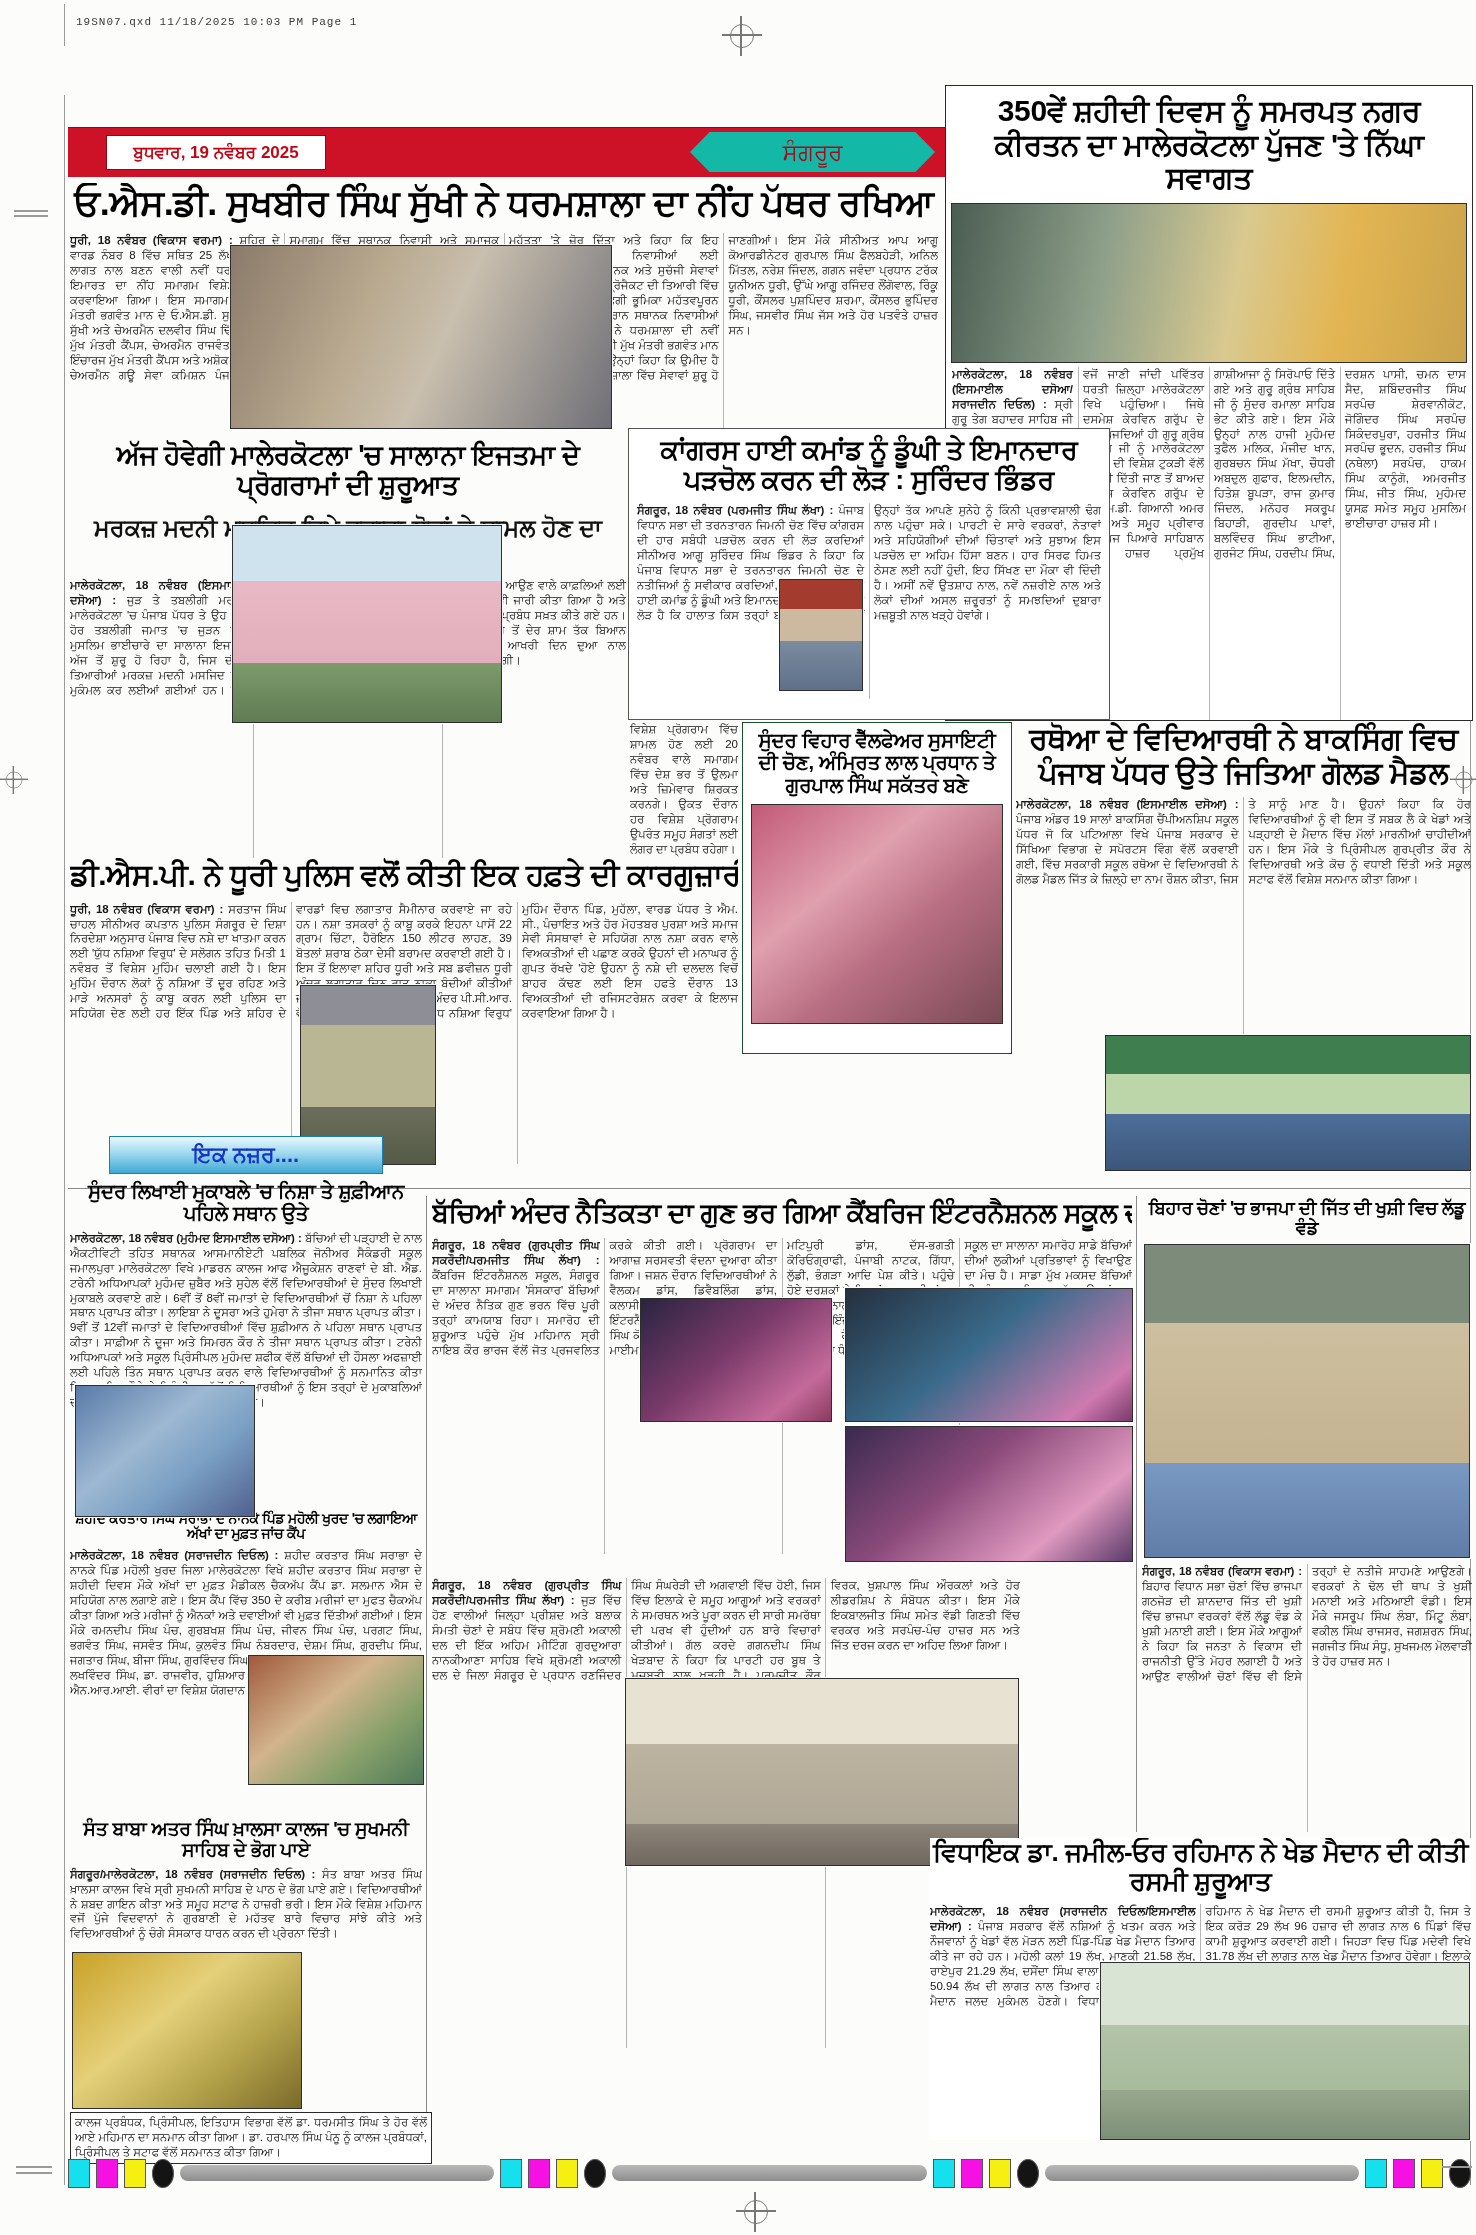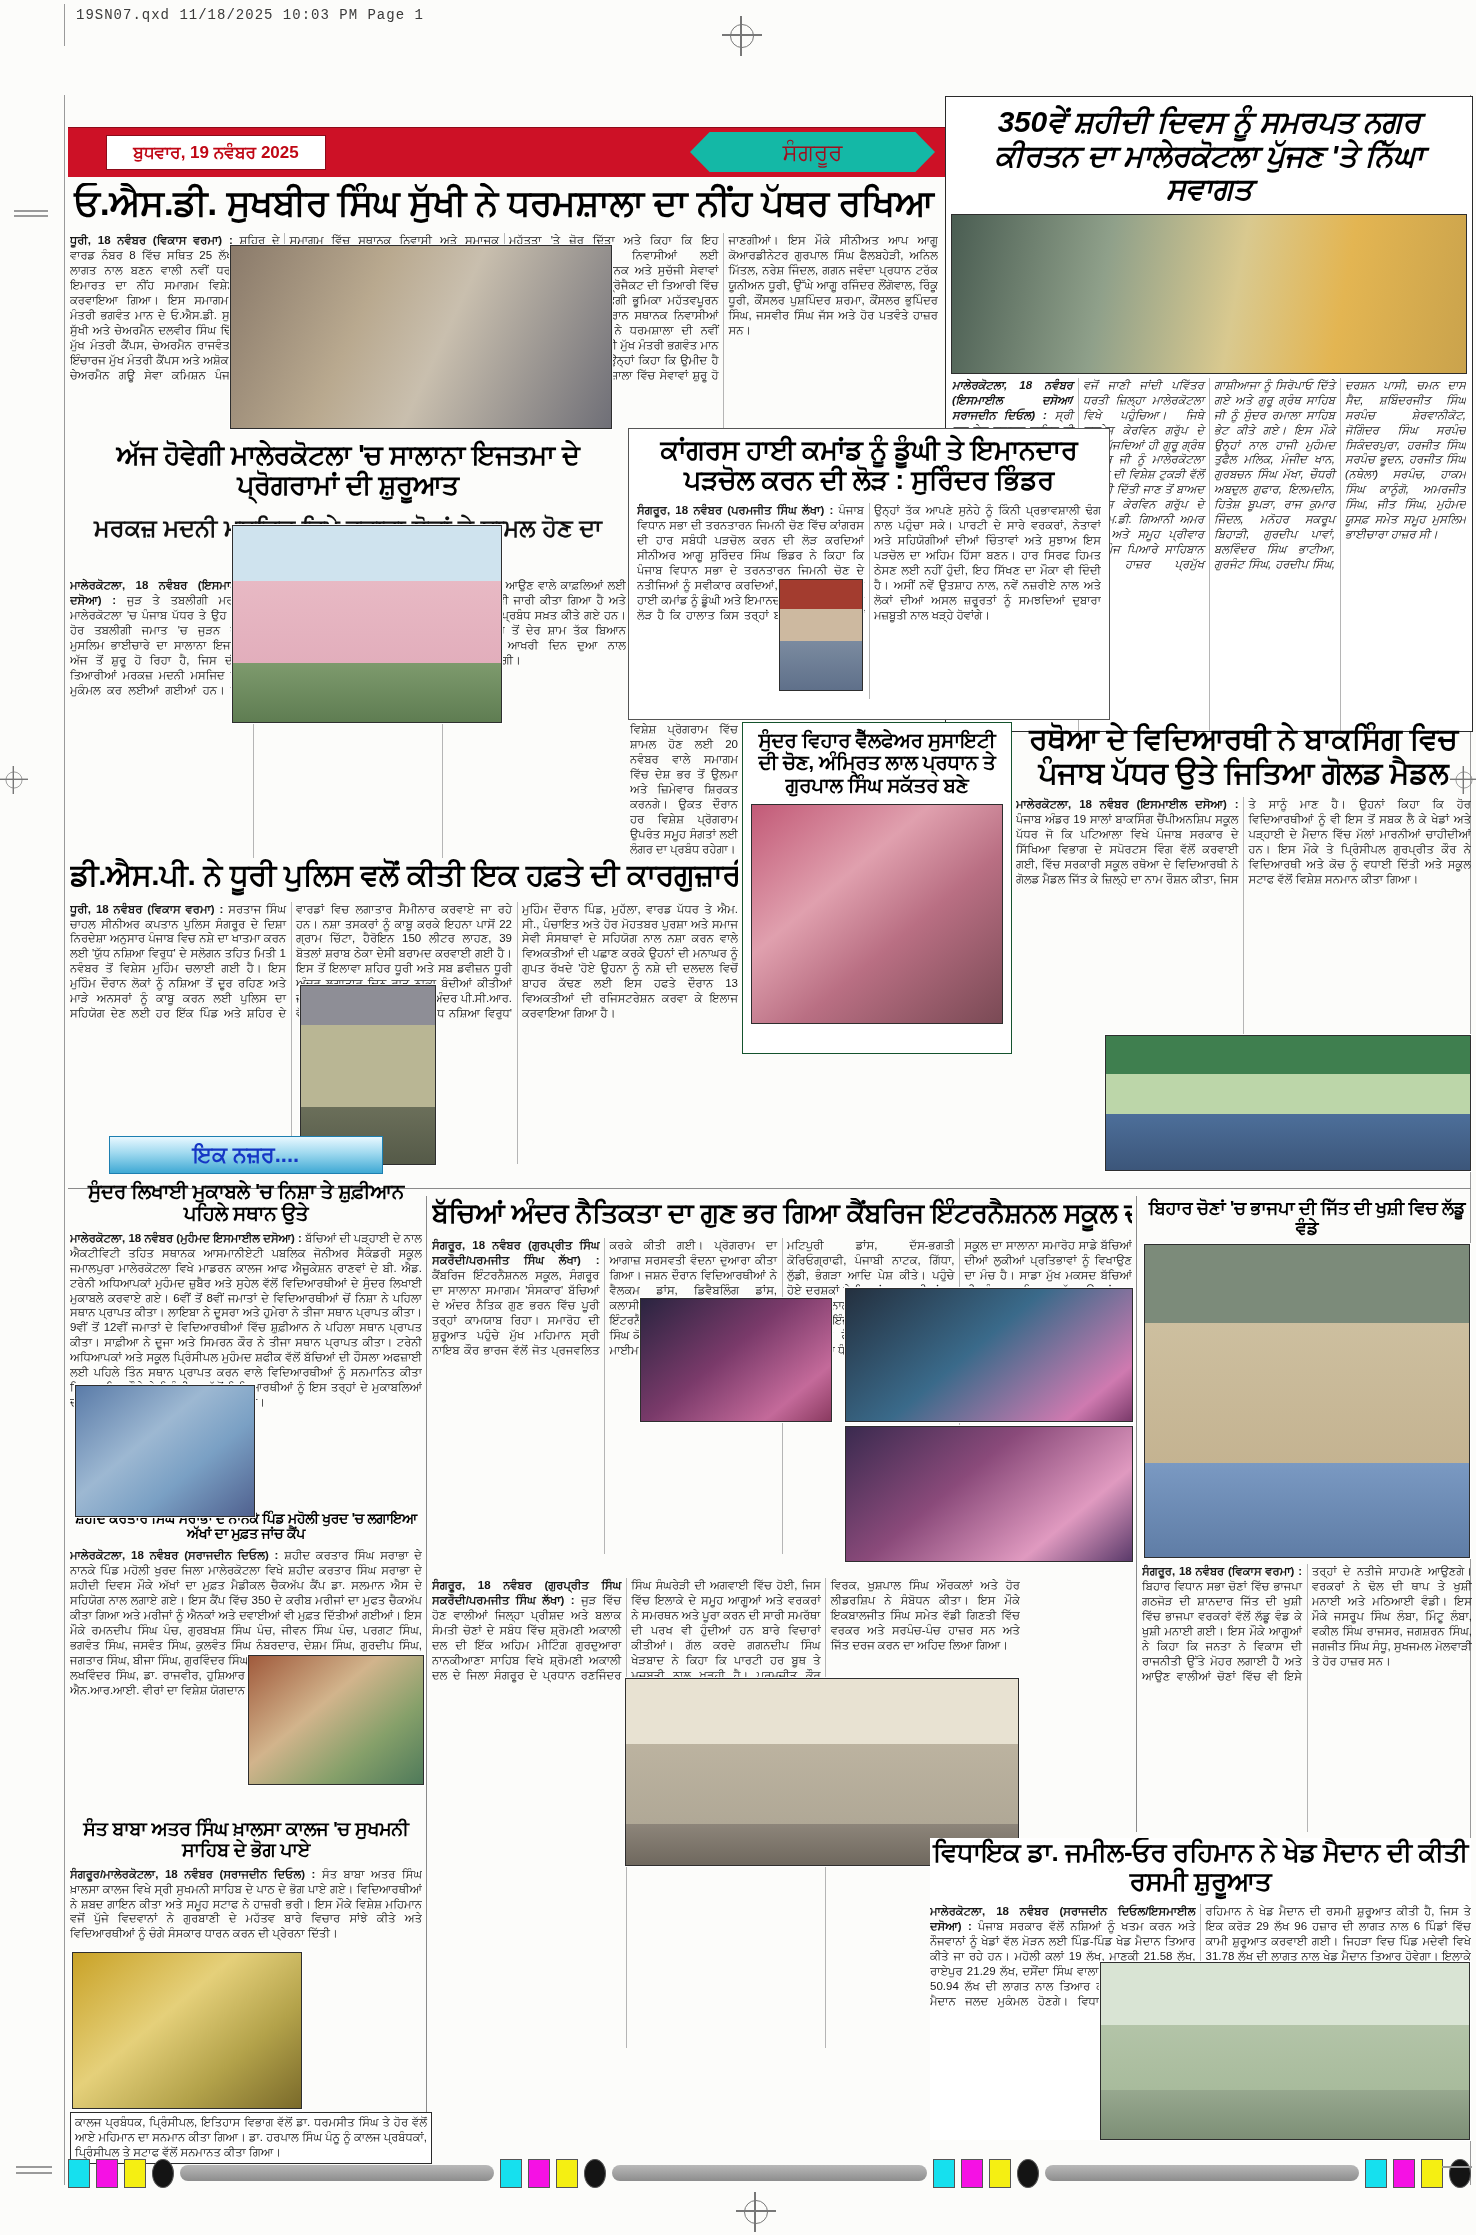--- a/index.html
+++ b/index.html
@@ -1,19 +1,19 @@
 <!DOCTYPE html>
 <html><head>
 <meta charset="utf-8">
 <style>
   html,body{margin:0;padding:0;}
   body{width:1476px;height:2235px;background:#e9e9e7;font-family:"Liberation Sans","DejaVu Sans",sans-serif;}
   #page{position:relative;width:1476px;height:2235px;background:#fcfcfa;overflow:hidden;}
   .abs{position:absolute;}
-  .slug{font-family:"Liberation Mono","DejaVu Sans Mono",monospace;font-size:14px;color:#3a3a3a;letter-spacing:1px;}
+  .slug{font-family:"Liberation Mono","DejaVu Sans Mono",monospace;font-size:11px;color:#3a3a3a;letter-spacing:1px;margin-top:9px;}
   .frame-line{background:#9a9a9a;}
   .crosshair{width:40px;height:40px;}
   .crosshair .c{position:absolute;left:8px;top:8px;width:22px;height:22px;border:1.6px solid #777;border-radius:50%;}
   .crosshair .h{position:absolute;left:0;top:18px;width:40px;height:1.6px;background:#777;}
   .crosshair .v{position:absolute;left:18px;top:0;width:1.6px;height:40px;background:#777;}
   .masthead{background:#cd1126;box-shadow:0 1px 0 #8c0b1a inset;}
   .date-box{background:#fff;border:1px solid #8c0b1a;color:#c00715;font-weight:bold;font-size:17px;display:flex;align-items:center;justify-content:center;}
   .city-ribbon{background:#14b8a6;color:#a00d1e;font-weight:normal;font-size:23px;display:flex;align-items:center;justify-content:center;clip-path:polygon(0 50%,8% 0,92% 0,100% 50%,92% 100%,8% 100%);}
   .paper-name{color:#ffe600;font-weight:bold;font-size:21px;text-shadow:1px 1px 0 #7a0a14;}
   .page-num{background:#fff;border:1px solid #8c0b1a;color:#c00715;font-weight:bold;font-size:30px;display:flex;align-items:center;justify-content:center;}
@@ -75,21 +75,21 @@
 
   <div class="abs" style="left:70px;top:183px;width:868px;height:252px;overflow:hidden;">
     <div class="headline hl-center" style="font-size:36px;white-space:nowrap;">ਓ.ਐਸ.ਡੀ. ਸੁਖਬੀਰ ਸਿੰਘ ਸੁੱਖੀ ਨੇ ਧਰਮਸ਼ਾਲਾ ਦਾ ਨੀਂਹ ਪੱਥਰ ਰਖਿਆ</div>
     <div class="body-text cols-4" style="margin-top:10px;height:196px;">
       <span class="byline">ਧੂਰੀ, 18 ਨਵੰਬਰ (ਵਿਕਾਸ ਵਰਮਾ) :</span>
       <span>ਸ਼ਹਿਰ ਦੇ ਵਾਰਡ ਨੰਬਰ 8 ਵਿੱਚ ਸਥਿਤ 25 ਲੱਖ ਰੁਪਏ ਦੀ ਲਾਗਤ ਨਾਲ ਬਣਨ ਵਾਲੀ ਨਵੀਂ ਧਰਮਸ਼ਾਲਾ ਦੀ ਇਮਾਰਤ ਦਾ ਨੀਂਹ ਸਮਾਗਮ ਵਿਸ਼ੇਸ਼ ਤੌਰ 'ਤੇ ਕਰਵਾਇਆ ਗਿਆ। ਇਸ ਸਮਾਗਮ ਵਿੱਚ ਮੁੱਖ ਮੰਤਰੀ ਭਗਵੰਤ ਮਾਨ ਦੇ ਓ.ਐਸ.ਡੀ. ਸੁਖਬੀਰ ਸਿੰਘ ਸੁੱਖੀ ਅਤੇ ਚੇਅਰਮੈਨ ਦਲਵੀਰ ਸਿੰਘ ਢਿੱਲੋਂ ਇੰਚਾਰਜ ਮੁੱਖ ਮੰਤਰੀ ਕੈਂਪਸ, ਚੇਅਰਮੈਨ ਰਾਜਵੰਤ ਸਿੰਘ ਘੁੰਨੀ ਇੰਚਾਰਜ ਮੁੱਖ ਮੰਤਰੀ ਕੈਂਪਸ ਅਤੇ ਅਸ਼ੋਕ ਕੁਮਾਰ ਸੱਖਾ ਚੇਅਰਮੈਨ ਗਊ ਸੇਵਾ ਕਮਿਸ਼ਨ ਪੰਜਾਬ ਪਹੁੰਚੇ। ਸਮਾਗਮ ਵਿੱਚ ਸਥਾਨਕ ਨਿਵਾਸੀ ਅਤੇ ਸਮਾਜਕ ਆਗੂਆਂ ਦੀ ਭਾਰੀ ਮੌਜੂਦਗੀ ਦਰਜ ਕੀਤੀ ਗਈ। ਸੁਖਬੀਰ ਸਿੰਘ ਸੁੱਖੀ ਨੇ ਕਿਹਾ ਕਿ ਇਹ ਧਰਮਸ਼ਾਲਾ ਸਿਰਫ ਧਾਰਮਿਕ ਸੇਵਾਵਾਂ ਲਈ ਹੀ ਨਹੀਂ, ਬਲਕਿ ਸਮਾਜਿਕ ਅਤੇ ਸਾਂਝੇ ਪ੍ਰੋਗਰਾਮਾਂ ਲਈ ਵੀ ਵਰਤੋਂ ਯੋਗ ਹੋਵੇਗੀ। ਉਨ੍ਹਾਂ ਨੇ ਸਥਾਨਕ ਲੋਕਾਂ ਨੂੰ ਸਲਾਹ ਦਿੱਤੀ ਕਿ ਨਵੀਂ ਇਮਾਰਤ ਦੀ ਸਹੀ ਵਰਤੋਂ ਅਤੇ ਸੰਭਾਲ ਲਈ ਸਮੂਹਿਕ ਯਤਨ ਕੀਤੇ ਜਾਣ। ਇਸ ਮੌਕੇ ਚੇਅਰਮੈਨ ਦਲਵੀਰ ਸਿੰਘ ਢਿੱਲੋਂ ਅਤੇ ਚੇਅਰਮੈਨ ਰਾਜਵੰਤ ਸਿੰਘ ਘੁੰਨੀ ਨੇ ਆਪਣੇ ਬੋਲਦੇ ਸਮੇਂ ਇਸ ਪ੍ਰੋਜੈਕਟ ਦੀ ਮਹੱਤਤਾ 'ਤੇ ਜ਼ੋਰ ਦਿੱਤਾ ਅਤੇ ਕਿਹਾ ਕਿ ਇਹ ਧਰਮਸ਼ਾਲਾ ਸਥਾਨਕ ਨਿਵਾਸੀਆਂ ਲਈ ਆਰਾਮਦਾਇਕ, ਸੁਵਿਧਾਜਨਕ ਅਤੇ ਸੁਚੱਜੀ ਸੇਵਾਵਾਂ ਮੁਹੱਈਆ ਕਰਵਾਏਗੀ। ਪ੍ਰੋਜੈਕਟ ਦੀ ਤਿਆਰੀ ਵਿੱਚ ਸਥਾਨਕ ਲੋਕਾਂ ਦੀ ਮਹਿਫ਼ੰਗੀ ਭੂਮਿਕਾ ਮਹੱਤਵਪੂਰਨ ਰਹੀ। ਇਸ ਸਮਾਗਮ ਦੌਰਾਨ ਸਥਾਨਕ ਨਿਵਾਸੀਆਂ ਅਤੇ ਸਮਾਜਕ ਅਗੂਆਂ ਨੇ ਧਰਮਸ਼ਾਲਾ ਦੀ ਨਵੀਂ ਇਮਾਰਤ ਦੇ ਨਿਰਮਾਣ ਲਈ ਮੁੱਖ ਮੰਤਰੀ ਭਗਵੰਤ ਮਾਨ ਦਾ ਧੰਨਵਾਦ ਕੀਤਾ ਅਤੇ ਉਨ੍ਹਾਂ ਕਿਹਾ ਕਿ ਉਮੀਦ ਹੈ ਕਿ ਜਲਦ ਹੀ ਇਸ ਧਰਮਸ਼ਾਲਾ ਵਿੱਚ ਸੇਵਾਵਾਂ ਸ਼ੁਰੂ ਹੋ ਜਾਣਗੀਆਂ। ਇਸ ਮੌਕੇ ਸੀਨੀਅਤ ਆਪ ਆਗੂ ਕੋਆਰਡੀਨੇਟਰ ਗੁਰਪਾਲ ਸਿੰਘ ਫੈਲਬਹੇੜੀ, ਅਨਿਲ ਮਿੱਤਲ, ਨਰੇਸ਼ ਜਿੰਦਲ, ਗਗਨ ਜਵੰਦਾ ਪ੍ਰਧਾਨ ਟਰੱਕ ਯੂਨੀਅਨ ਧੂਰੀ, ਉੱਘੇ ਆਗੂ ਰਜਿੰਦਰ ਲੌਂਗੋਵਾਲ, ਰਿੰਕੂ ਧੂਰੀ, ਕੌਂਸਲਰ ਪੁਸ਼ਪਿੰਦਰ ਸ਼ਰਮਾ, ਕੌਂਸਲਰ ਭੁਪਿੰਦਰ ਸਿੰਘ, ਜਸਵੀਰ ਸਿੰਘ ਜੱਸ ਅਤੇ ਹੋਰ ਪਤਵੰਤੇ ਹਾਜ਼ਰ ਸਨ।</span>
     </div>
   </div>
   <div class="abs photo" style="left:230px;top:245px;width:380px;height:182px;background:linear-gradient(115deg,#8a7a6a 0%,#b9a98f 35%,#c9bfae 55%,#6f6f77 100%);"></div>
 
-  <div class="abs boxed" style="left:945px;top:96px;width:526px;height:634px;overflow:hidden;font-style:italic;">
+  <div class="abs boxed" style="left:945px;top:85px;width:526px;height:634px;overflow:hidden;">
     <div class="headline hl-center" style="font-size:30px;padding:8px 6px 4px 6px;">350ਵੇਂ ਸ਼ਹੀਦੀ ਦਿਵਸ ਨੂੰ ਸਮਰਪਤ ਨਗਰ ਕੀਰਤਨ ਦਾ ਮਾਲੇਰਕੋਟਲਾ ਪੁੱਜਣ 'ਤੇ ਨਿੱਘਾ ਸਵਾਗਤ</div>
     <div class="photo" style="margin:4px 5px;height:158px;background:linear-gradient(100deg,#4a5d52 0%,#8fa08a 30%,#d9c98f 55%,#e3b552 75%,#caa34c 100%);"></div>
     <div class="body-text cols-4" style="margin:4px 6px;height:378px;">
       <span class="byline">ਮਾਲੇਰਕੋਟਲਾ, 18 ਨਵੰਬਰ (ਇਸਮਾਈਲ ਦਸੋਆ/ਸਰਾਜਦੀਨ ਦਿਓਲ) :</span>
       <span>ਸ੍ਰੀ ਗੁਰੂ ਤੇਗ ਬਹਾਦਰ ਸਾਹਿਬ ਜੀ ਦੇ 350ਵੇਂ ਸ਼ਹੀਦੀ ਦਿਵਸ ਨੂੰ ਸਮਰਪਤ ਮਹਾਨ ਨਗਰ ਕੀਰਤਨ, ਪੰਜ ਪਿਆਰਿਆਂ ਦੀ ਅਗਵਾਈ ਵਿਚ ਭਾਰਤ ਦੇ ਵੱਖ-ਵੱਖ ਸੂਬਿਆਂ ਅਤੇ ਪੰਜਾਬ ਦੇ ਵੱਖ-ਵੱਖ ਧਾਰਮਿਕ ਅਸਥਾਨਾਂ ਤੋਂ ਹੁੰਦਾ ਹੋਇਆ ਵਿਸ਼ਾਲ ਸ਼ਹੀਦੀ ਨਗਰ ਕੀਰਤਨ ਹਾਅ ਦਾ ਨਾਅਰਾ ਵਜੋਂ ਜਾਣੀ ਜਾਂਦੀ ਪਵਿੱਤਰ ਧਰਤੀ ਜ਼ਿਲ੍ਹਾ ਮਾਲੇਰਕੋਟਲਾ ਵਿਖੇ ਪਹੁੰਚਿਆ। ਜਿਥੇ ਦਸਮੇਸ਼ ਕੇਰਵਿਨ ਗਰੁੱਪ ਦੇ ਅੱਗੇ ਪੁੱਜਦਿਆਂ ਹੀ ਗੁਰੂ ਗ੍ਰੰਥ ਸਾਹਿਬ ਜੀ ਨੂੰ ਮਾਲੇਰਕੋਟਲਾ ਪੁਲੀਸ ਦੀ ਵਿਸ਼ੇਸ਼ ਟੁਕੜੀ ਵੱਲੋਂ ਸਲਾਮੀ ਦਿੱਤੀ ਜਾਣ ਤੋਂ ਬਾਅਦ ਦਸਮੇਸ਼ ਕੇਰਵਿਨ ਗਰੁੱਪ ਦੇ ਜੀ.ਐਮ.ਡੀ. ਗਿਆਨੀ ਅਮਰ ਸਿੰਘ ਅਤੇ ਸਮੂਹ ਪ੍ਰੀਵਾਰ ਵੱਲੋਂ ਪੰਜ ਪਿਆਰੇ ਸਾਹਿਬਾਨ ਅਤੇ ਹਾਜ਼ਰ ਪ੍ਰਮੁੱਖ ਗਾਸ਼ੀਆਜਾ ਨੂੰ ਸਿਰੋਪਾਓ ਦਿੱਤੇ ਗਏ ਅਤੇ ਗੁਰੂ ਗ੍ਰੰਥ ਸਾਹਿਬ ਜੀ ਨੂੰ ਸੁੰਦਰ ਰਮਾਲਾ ਸਾਹਿਬ ਭੇਟ ਕੀਤੇ ਗਏ। ਇਸ ਮੌਕੇ ਉਨ੍ਹਾਂ ਨਾਲ ਹਾਜੀ ਮੁਹੰਮਦ ਤੁਫੈਲ ਮਲਿਕ, ਮੰਜੀਦ ਖਾਨ, ਗੁਰਬਚਨ ਸਿੰਘ ਮੱਖਾ, ਚੌਧਰੀ ਅਬਦੁਲ ਗੁਫਾਰ, ਇਲਮਦੀਨ, ਹਿਤੇਸ਼ ਬੂਪੜਾ, ਰਾਜ ਕੁਮਾਰ ਜਿੰਦਲ, ਮਨੋਹਰ ਸਕਰੂਪ ਬਿਹਾੜੀ, ਗੁਰਦੀਪ ਪਾਵਾਂ, ਬਲਵਿੰਦਰ ਸਿੰਘ ਭਾਟੀਆ, ਗੁਰਜੰਟ ਸਿੰਘ, ਹਰਦੀਪ ਸਿੰਘ, ਦਰਸ਼ਨ ਪਾਸੀ, ਚਮਨ ਦਾਸ ਸੈਦ, ਸ਼ਬਿੰਦਰਜੀਤ ਸਿੰਘ ਸਰਪੰਚ ਸ਼ੇਰਵਾਨੀਕੋਟ, ਜੋਗਿੰਦਰ ਸਿੰਘ ਸਰਪੰਚ ਸਿਕੰਦਰਪੁਰਾ, ਹਰਜੀਤ ਸਿੰਘ ਸਰਪੰਚ ਭੂਦਨ, ਹਰਜੀਤ ਸਿੰਘ (ਨਥੇਲਾ) ਸਰਪੰਚ, ਹਾਕਮ ਸਿੰਘ ਕਾਨੂੰਗੋ, ਅਮਰਜੀਤ ਸਿੰਘ, ਜੀਤ ਸਿੰਘ, ਮੁਹੰਮਦ ਯੂਸਫ਼ ਸਮੇਤ ਸਮੂਹ ਮੁਸਲਿਮ ਭਾਈਚਾਰਾ ਹਾਜ਼ਰ ਸੀ।</span>
     </div>
   </div>
 
   <div class="abs" style="left:70px;top:440px;width:556px;height:418px;overflow:hidden;">
     <div class="headline hl-center" style="font-size:27px;">ਅੱਜ ਹੋਵੇਗੀ ਮਾਲੇਰਕੋਟਲਾ 'ਚ ਸਾਲਾਨਾ ਇਜਤਮਾ ਦੇ ਪ੍ਰੋਗਰਾਮਾਂ ਦੀ ਸ਼ੁਰੂਆਤ</div>

